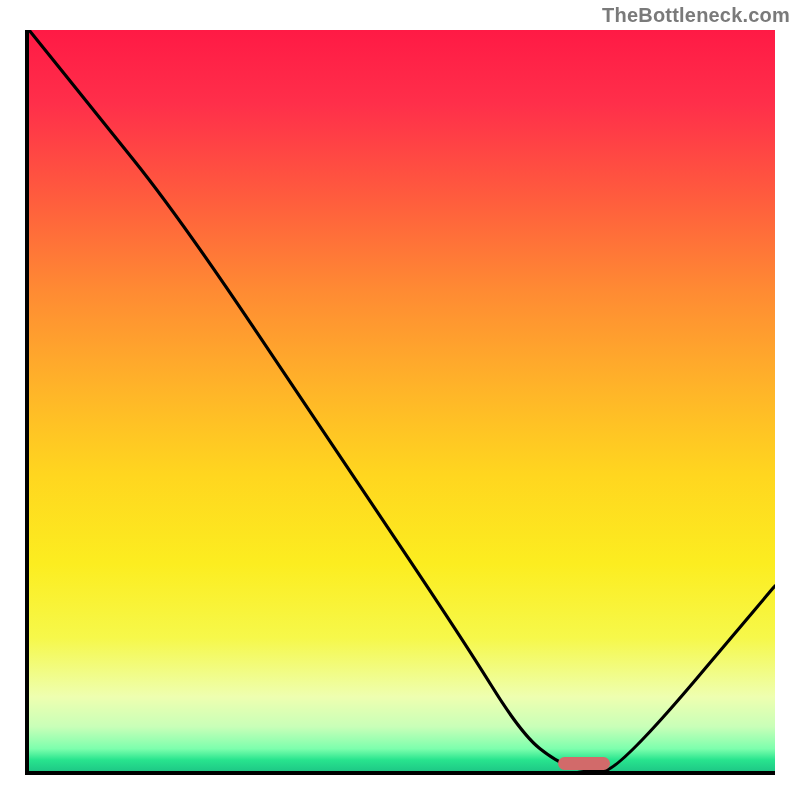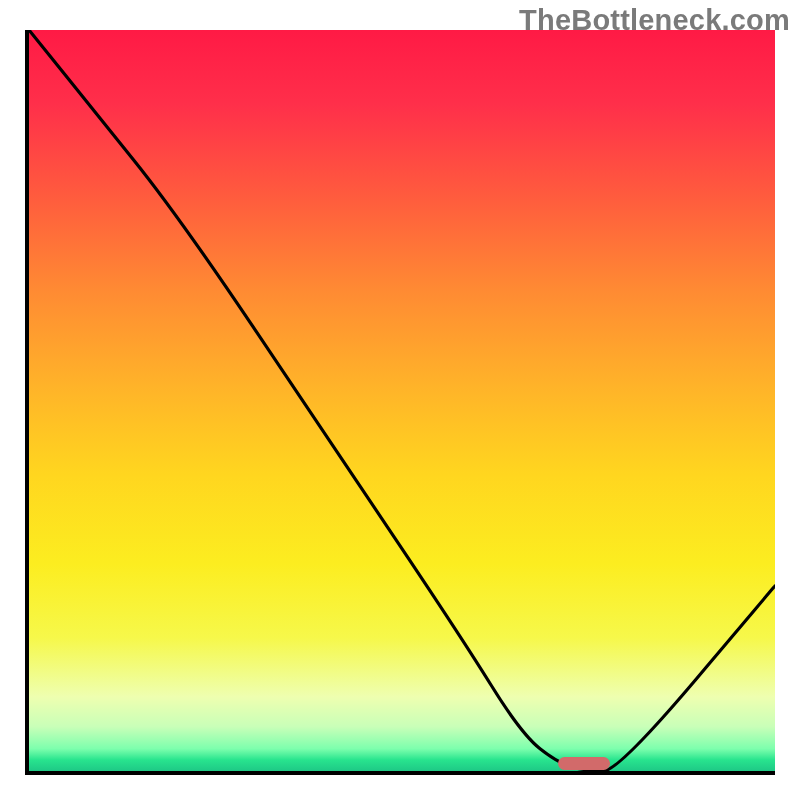--- a/index.html
+++ b/index.html
@@ -13,21 +13,21 @@
   }
   .wrap {
     position: relative;
     width: 800px;
     height: 800px;
   }
   .watermark {
     position: absolute;
     top: 4px;
     right: 10px;
-    font-size: 29px;
+    font-size: 20px;
     font-weight: 600;
     color: #7a7a7a;
     letter-spacing: 0.2px;
     user-select: none;
   }
   .plot-area {
     position: absolute;
     left: 25px;
     top: 30px;
     width: 750px;

